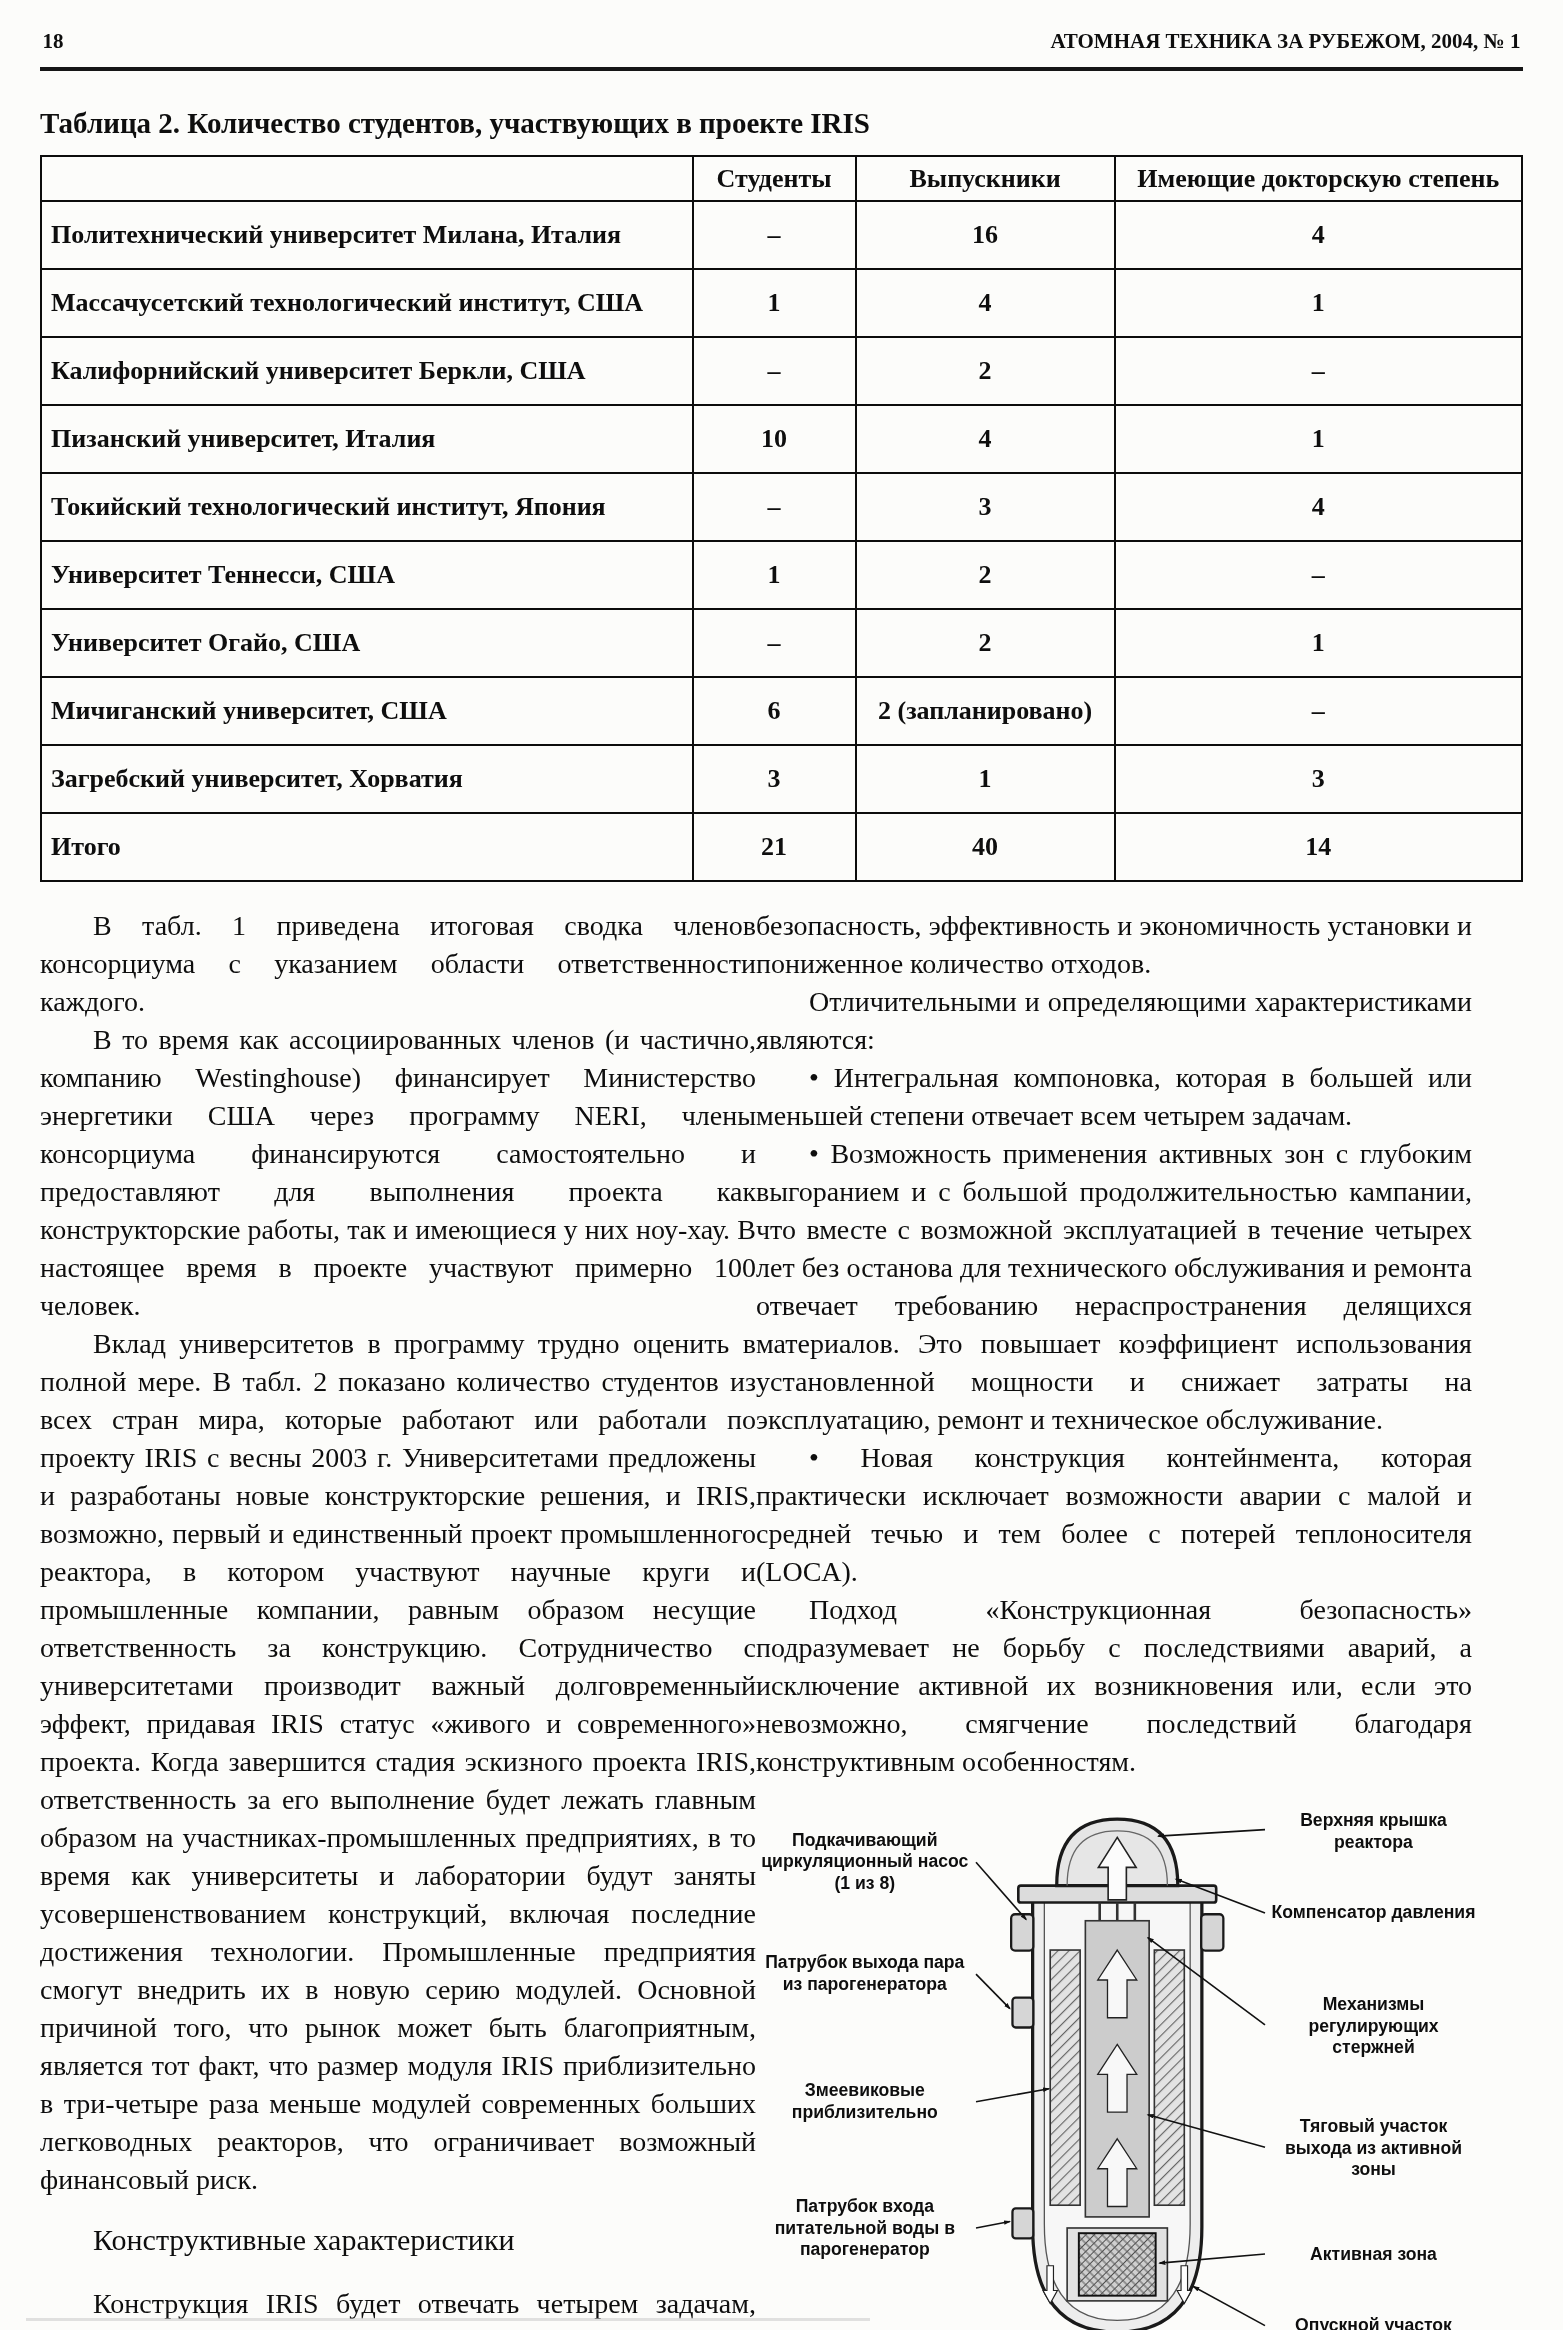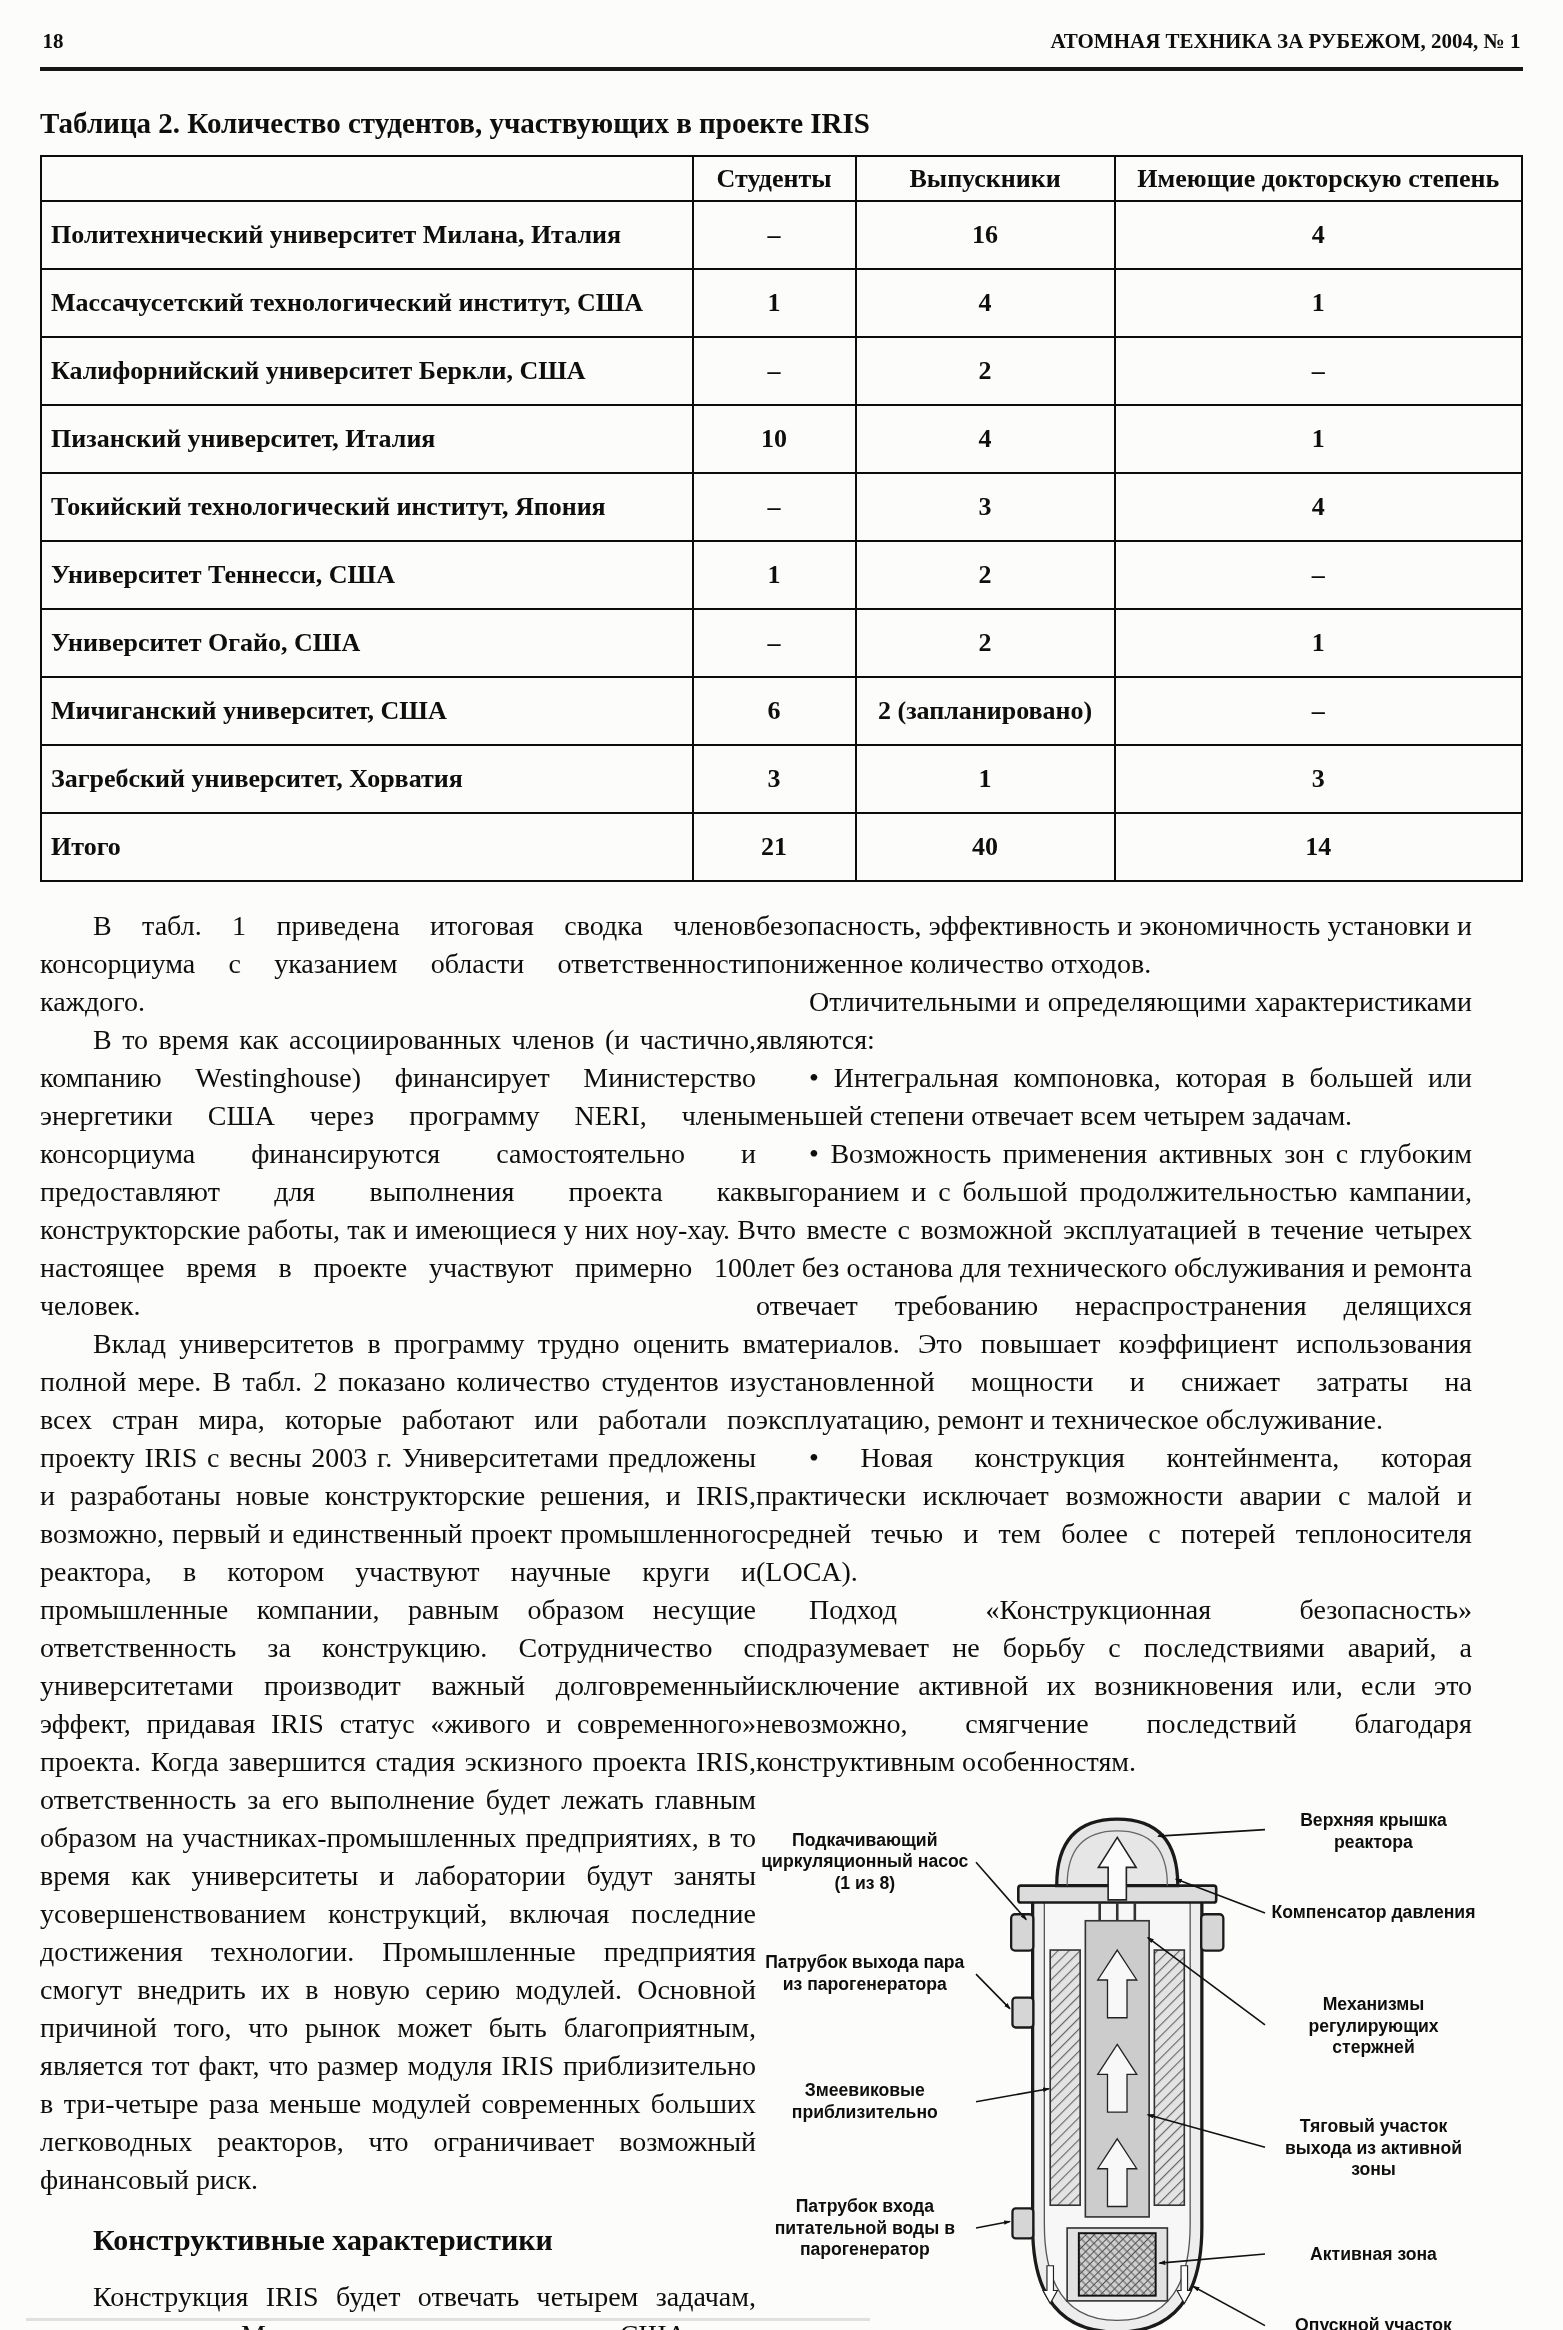--- a/index.html
+++ b/index.html
@@ -49,22 +49,22 @@
     margin-top: 25px;
     font-size: 28px;
     line-height: 38px;
     text-align: justify;
   }
   .col { width: 716px; flex: 0 0 716px; }
   .col p { text-indent: 53px; }
   .col p.cont { text-indent: 0; }
   .section-heading {
     font-size: 30px;
-    font-weight: bold;
-    margin: 22px 0 19px 0;
+    font-weight: normal;
+    margin: 22px 0 26px 0;
     text-indent: 53px;
   }
 
   
   .figure { position: relative; width: 716px; height: 573px; margin-top: 29px; }
   .figure svg { position: absolute; inset: 0; }
   .fig-label {
     position: absolute;
     font-family: "Liberation Sans", "DejaVu Sans", sans-serif;
     font-size: 17.6px;

